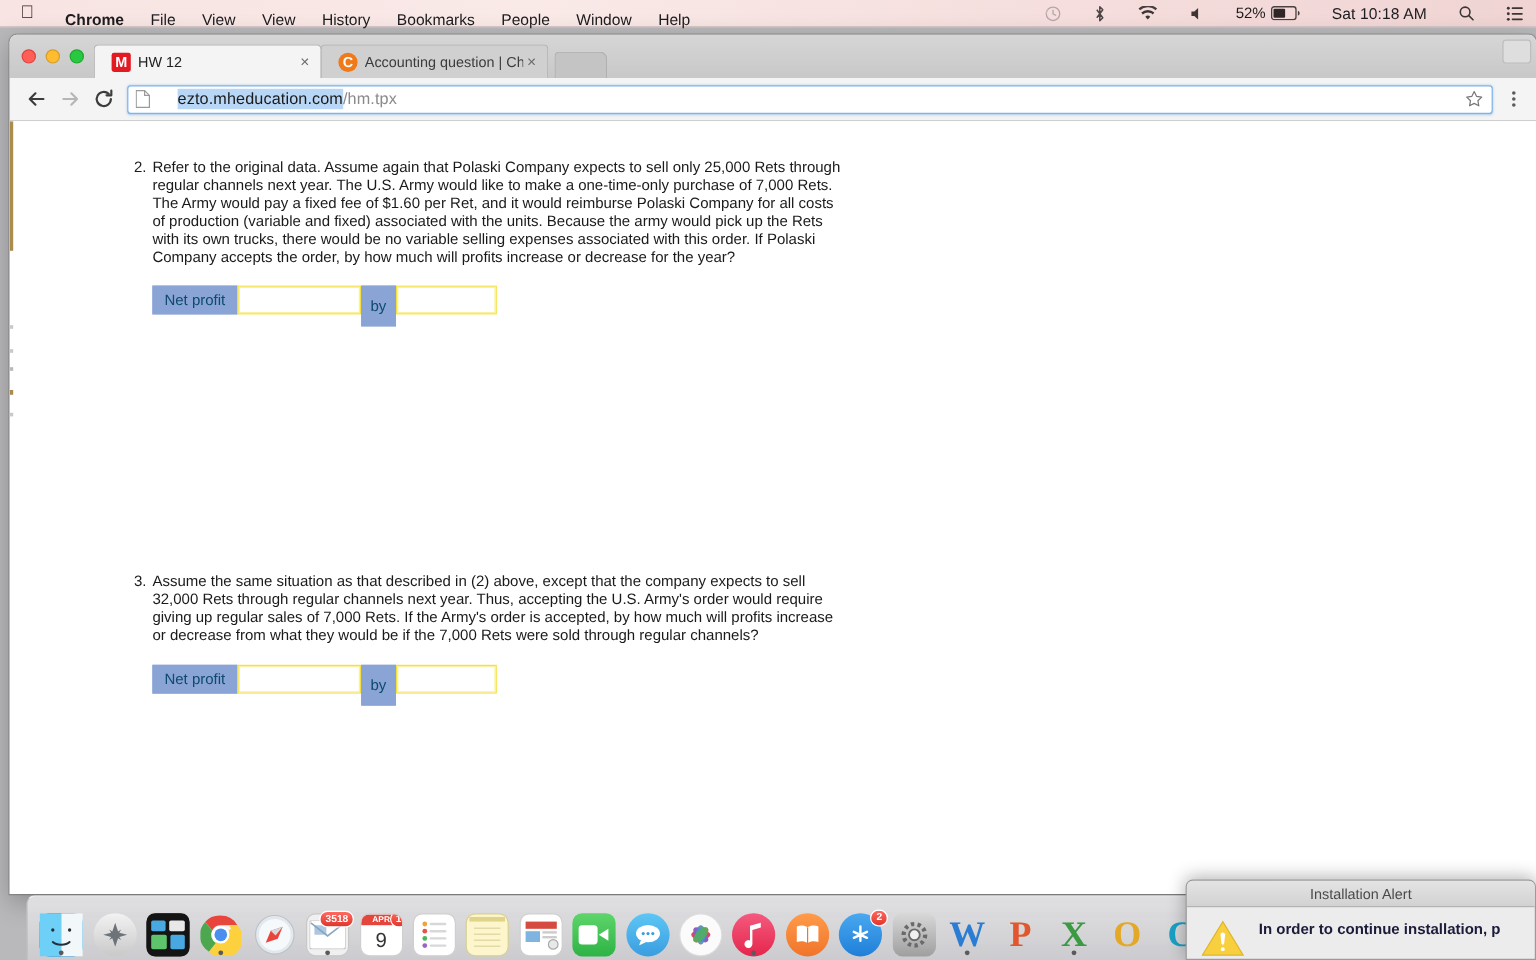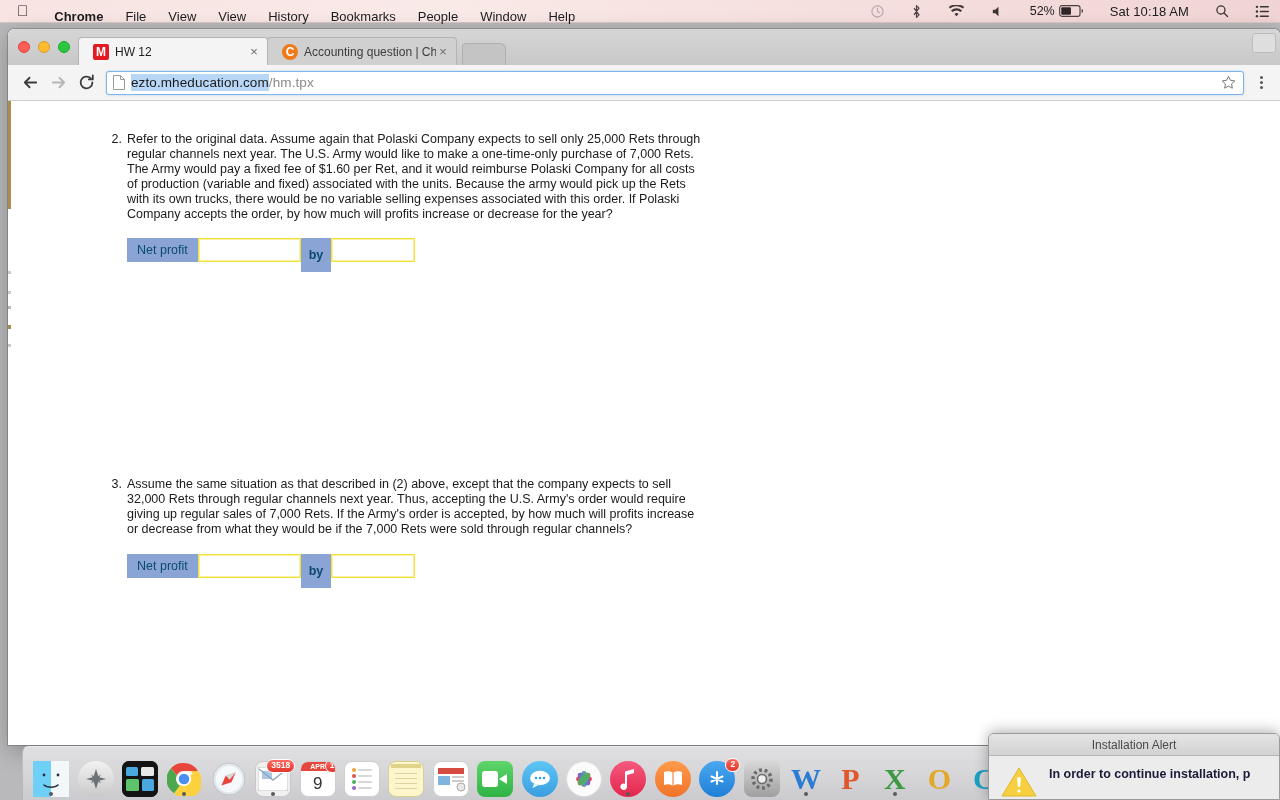--- a/index.html
+++ b/index.html
@@ -93,20 +93,21 @@
   .navbtn { width: 28px; height: 28px; display: flex; align-items: center; justify-content: center; color: #4a4a4a; }
   .navbtn.dim { color: #b6b6b6; }
   #omnibox {
     flex: 1; height: 24px; margin: 0 6px;
     background: #fff;
     border: 1px solid #7fb4e8;
     border-radius: 3px;
     box-shadow: 0 0 2px rgba(80,150,230,.45);
     display: flex; align-items: center; padding: 0 6px;
     font-size: 13.5px;
+    gap: 17px;
   }
   #omnibox .pageicon { margin-right: 6px; display: flex; }
   .url { flex: 1; white-space: nowrap; color: #8a8a8a; letter-spacing: .1px; }
   .url .host { color: #1a1a1a; background: #b8d6f5; padding: 1px 0; }
   .starbtn { width: 18px; height: 18px; display: flex; align-items: center; justify-content: center; color: #707070; }
   .menubtn { width: 22px; display: flex; flex-direction: column; align-items: center; gap: 2px; }
   .menubtn i { display: block; width: 3px; height: 3px; background: #5a5a5a; border-radius: 50%; }
 
   
   #page { position: relative; height: 644px; background: #fff; overflow: hidden; }
@@ -121,21 +122,21 @@
   }
   .qtext .last { text-align: left; }
 
   .answer-row { display: flex; align-items: stretch; margin-top: 17px; margin-left: 23px; }
   .lbl {
     background: #8ba4d6; color: #0c4a6e;
     font-size: 12.5px; display: flex; align-items: center;
     padding: 0 9px; height: 24px;
     border: 1px solid #8ba4d6;
   }
-  .lbl.by { padding: 16px 7px; font-weight: bold; }
+  .lbl.by { padding: 16px 7px; }
   .ans-input {
     height: 24px; background: #fff;
     border: 1px solid #f5e03c;
     outline: 1px solid #fbf0a0;
     outline-offset: -2px;
   }
   .ans-input.w1 { width: 103px; }
   .ans-input.w2 { width: 84px; }
 
   .leftmark { position: absolute; left: 0; width: 3px; background: #a98c4e; }

